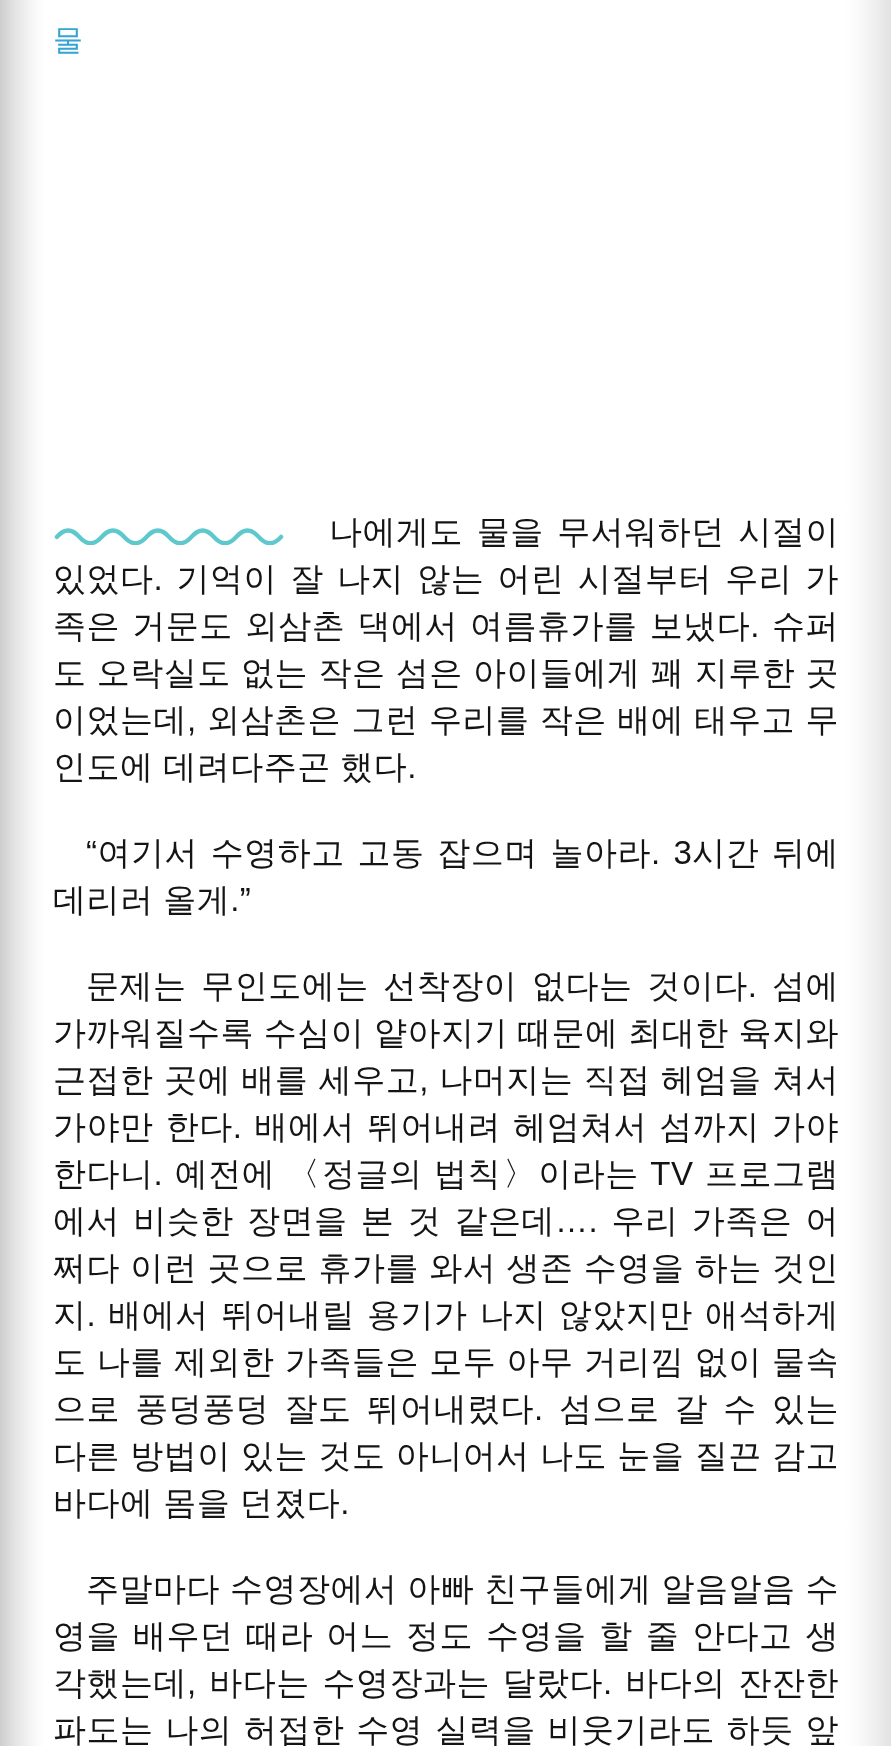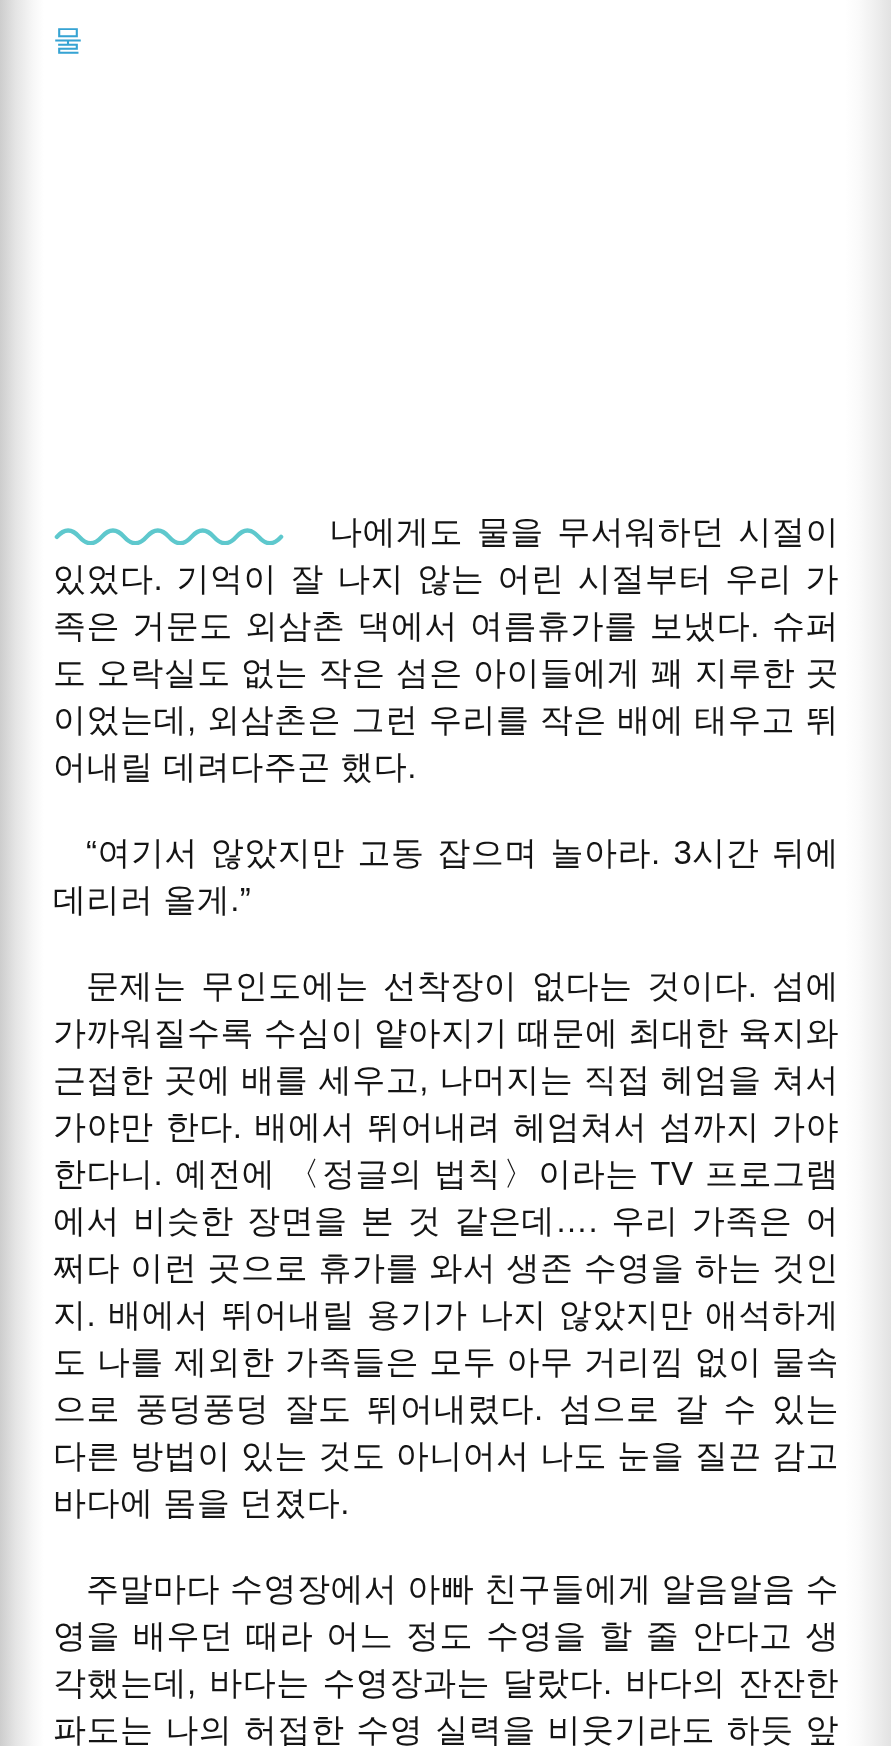--- a/index.html
+++ b/index.html
@@ -75,18 +75,18 @@
   <div class="edge-left"></div>
   <div class="edge-right"></div>
 
   <div class="chapter-title">
     <div>물</div>
   </div>
 
   <div class="body-text">
     <p><span class="wave"><svg viewBox="0 0 238 24" xmlns="http://www.w3.org/2000/svg">
             <path d="M4 16 q11.5 -13 23 0 t23 0 t23 0 t23 0 t23 0 t23 0 t23 0 t23 0 t23 0 t23 0" fill="none" stroke="currentColor" stroke-width="4.5" stroke-linecap="round"></path>
-          </svg></span><span>나에게도 물을 무서워하던 시절이 있었다. 기억이 잘 나지 않는 어린 시절부터 우리 가족은 거문도 외삼촌 댁에서 여름휴가를 보냈다. 슈퍼도 오락실도 없는 작은 섬은 아이들에게 꽤 지루한 곳이었는데, 외삼촌은 그런 우리를 작은 배에 태우고 뛰어내릴 데려다주곤 했다.</span></p>
-    <p class="indent">“여기서 않았지만 고동 잡으며 놀아라. 3시간 뒤에 데리러 올게.”</p>
+          </svg></span><span>나에게도 물을 무서워하던 시절이 있었다. 기억이 잘 나지 않는 어린 시절부터 우리 가족은 거문도 외삼촌 댁에서 여름휴가를 보냈다. 슈퍼도 오락실도 없는 작은 섬은 아이들에게 꽤 지루한 곳이었는데, 외삼촌은 그런 우리를 작은 배에 태우고 무인도에 데려다주곤 했다.</span></p>
+    <p class="indent">“여기서 수영하고 고동 잡으며 놀아라. 3시간 뒤에 데리러 올게.”</p>
     <p class="indent">문제는 무인도에는 선착장이 없다는 것이다. 섬에 가까워질수록 수심이 얕아지기 때문에 최대한 육지와 근접한 곳에 배를 세우고, 나머지는 직접 헤엄을 쳐서 가야만 한다. 배에서 뛰어내려 헤엄쳐서 섬까지 가야 한다니. 예전에 〈정글의 법칙〉이라는 TV 프로그램에서 비슷한 장면을 본 것 같은데…. 우리 가족은 어쩌다 이런 곳으로 휴가를 와서 생존 수영을 하는 것인지. 배에서 뛰어내릴 용기가 나지 않았지만 애석하게도 나를 제외한 가족들은 모두 아무 거리낌 없이 물속으로 풍덩풍덩 잘도 뛰어내렸다. 섬으로 갈 수 있는 다른 방법이 있는 것도 아니어서 나도 눈을 질끈 감고 바다에 몸을 던졌다.</p>
     <p class="indent">주말마다 수영장에서 아빠 친구들에게 알음알음 수영을 배우던 때라 어느 정도 수영을 할 줄 안다고 생각했는데, 바다는 수영장과는 달랐다. 바다의 잔잔한 파도는 나의 허접한 수영 실력을 비웃기라도 하듯 앞으로 가려는 내 몸을 작은 울렁임만으로도 제자리에 묶어 두었다. 바닷물은 내 예상보다 훨씬 차가웠고 발끝을 힘껏 세워도 바닥에 닿지 않을 만큼 수심이 깊었다. 무엇</p>
   </div>
 </div>
 
 </body></html>

